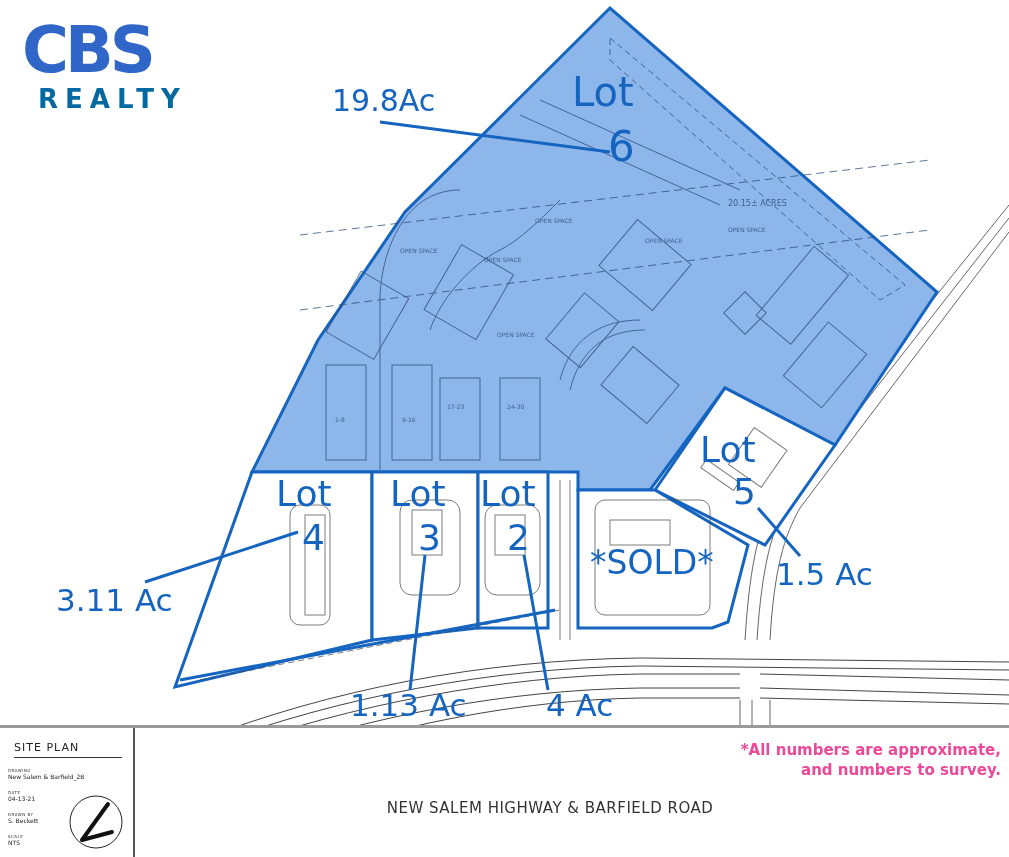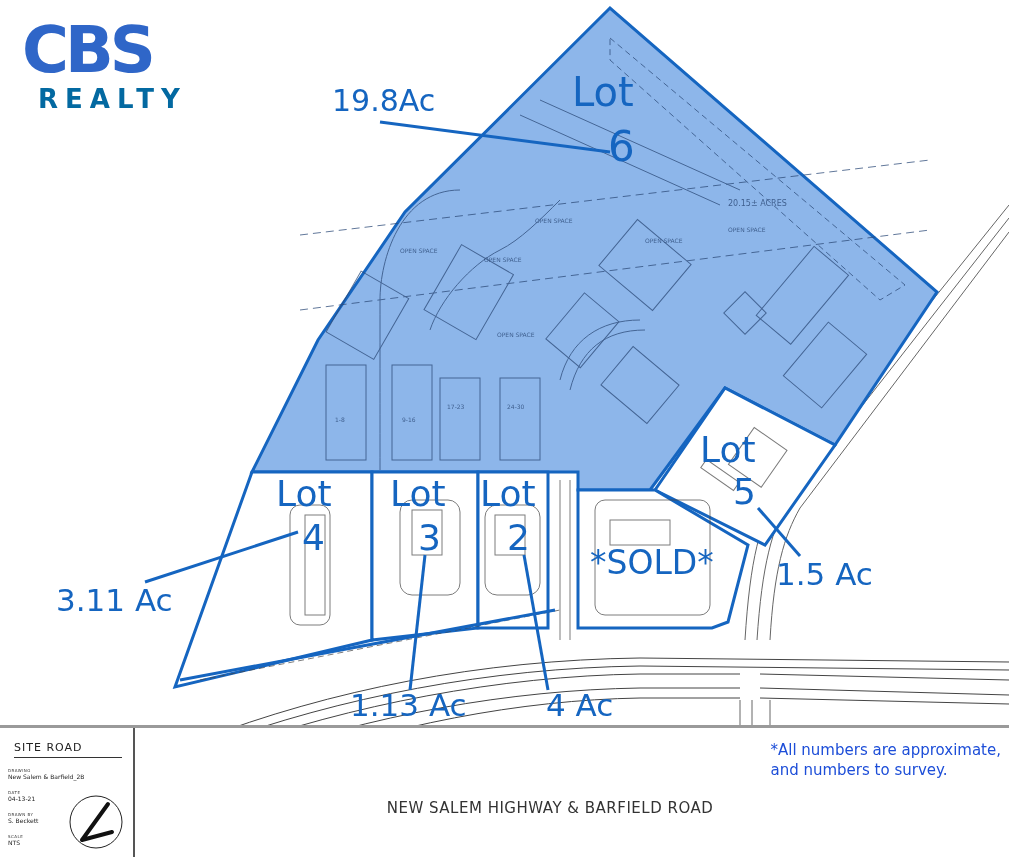--- a/index.html
+++ b/index.html
@@ -9,21 +9,21 @@
   .logo-cbs { position:absolute; left:22px; top:18px; font-family:"DejaVu Sans", sans-serif; font-weight:bold; font-size:64px; color:#2f66c8; letter-spacing:-4px; line-height:1; }
   .logo-realty { position:absolute; left:38px; top:86px; font-family:"DejaVu Sans", sans-serif; font-weight:bold; font-size:26px; color:#0369a1; letter-spacing:7px; line-height:1; }
   .lot-word { font-size:36px; }
   .acres { font-size:31px; }
   .titleblock { position:absolute; left:0; top:725px; width:1009px; height:132px; border-top:3px solid #9a9a9a; background:#fff; }
   .tb-left { position:absolute; left:0; top:0; width:133px; height:132px; border-right:2px solid #555; }
   .tb-sitplan { position:absolute; left:14px; top:13px; font-family:"DejaVu Sans", sans-serif; font-size:11px; color:#222; letter-spacing:1px; }
   .tb-rule { position:absolute; left:14px; top:29px; width:108px; border-top:1px solid #333; }
   .tb-small-h { position:absolute; left:8px; font-size:4px; color:#333; font-family:"DejaVu Sans", sans-serif; letter-spacing:0.5px; }
   .tb-small-v { position:absolute; left:8px; font-size:6px; color:#222; font-family:"DejaVu Sans", sans-serif; }
-  .tb-note { position:absolute; right:8px; top:12px; font-family:"DejaVu Sans", sans-serif; font-weight:normal; font-size:15px; color:#1d4ed8; line-height:20px; }
+  .tb-note { position:absolute; right:8px; top:12px; text-align:right; font-family:"DejaVu Sans", sans-serif; font-weight:bold; font-size:15px; color:#ec4899; line-height:20px; }
   .tb-address { position:absolute; left:320px; top:70px; width:460px; text-align:center; font-family:"DejaVu Sans", sans-serif; font-size:15px; color:#333; line-height:21px; letter-spacing:0.5px; }
   .north { position:absolute; left:68px; top:66px; width:56px; height:56px; }
 </style>
 </head>
 <body>
 
 <svg id="map" viewBox="0 0 1009 857" xmlns="http://www.w3.org/2000/svg">
 
   <g fill="none" stroke="#444" stroke-width="1">
     <path d="M200,740 C330,690 480,660 640,658 L1009,662"></path>
@@ -138,21 +138,21 @@
 <div class="lbl acres" style="left:350px;top:690px;">1.13 Ac</div>
 
 <div class="lbl lot-word" style="left:480px;top:476px;">Lot</div>
 <div class="lbl lot-word" style="left:507px;top:520px;">2</div>
 <div class="lbl acres" style="left:546px;top:690px;">4 Ac</div>
 
 <div class="lbl lot-word" style="left:590px;top:546px;font-size:33px;text-align:right;">*SOLD*</div>
 
 <div class="titleblock">
   <div class="tb-left">
-    <div class="tb-sitplan">SITE ROAD</div>
+    <div class="tb-sitplan">SITE PLAN</div>
     <div class="tb-rule"></div>
     <div class="tb-small-h" style="top:40px;">DRAWING</div>
     <div class="tb-small-v" style="top:45px;">New Salem &amp; Barfield_2B</div>
     <div class="tb-small-h" style="top:62px;">DATE</div>
     <div class="tb-small-v" style="top:67px;">04-13-21</div>
     <div class="tb-small-h" style="top:84px;">DRAWN BY</div>
     <div class="tb-small-v" style="top:89px;">S. Beckett</div>
     <div class="tb-small-h" style="top:106px;">SCALE</div>
     <div class="tb-small-v" style="top:111px;">NTS</div>
     <svg class="north" viewBox="0 0 56 56">

